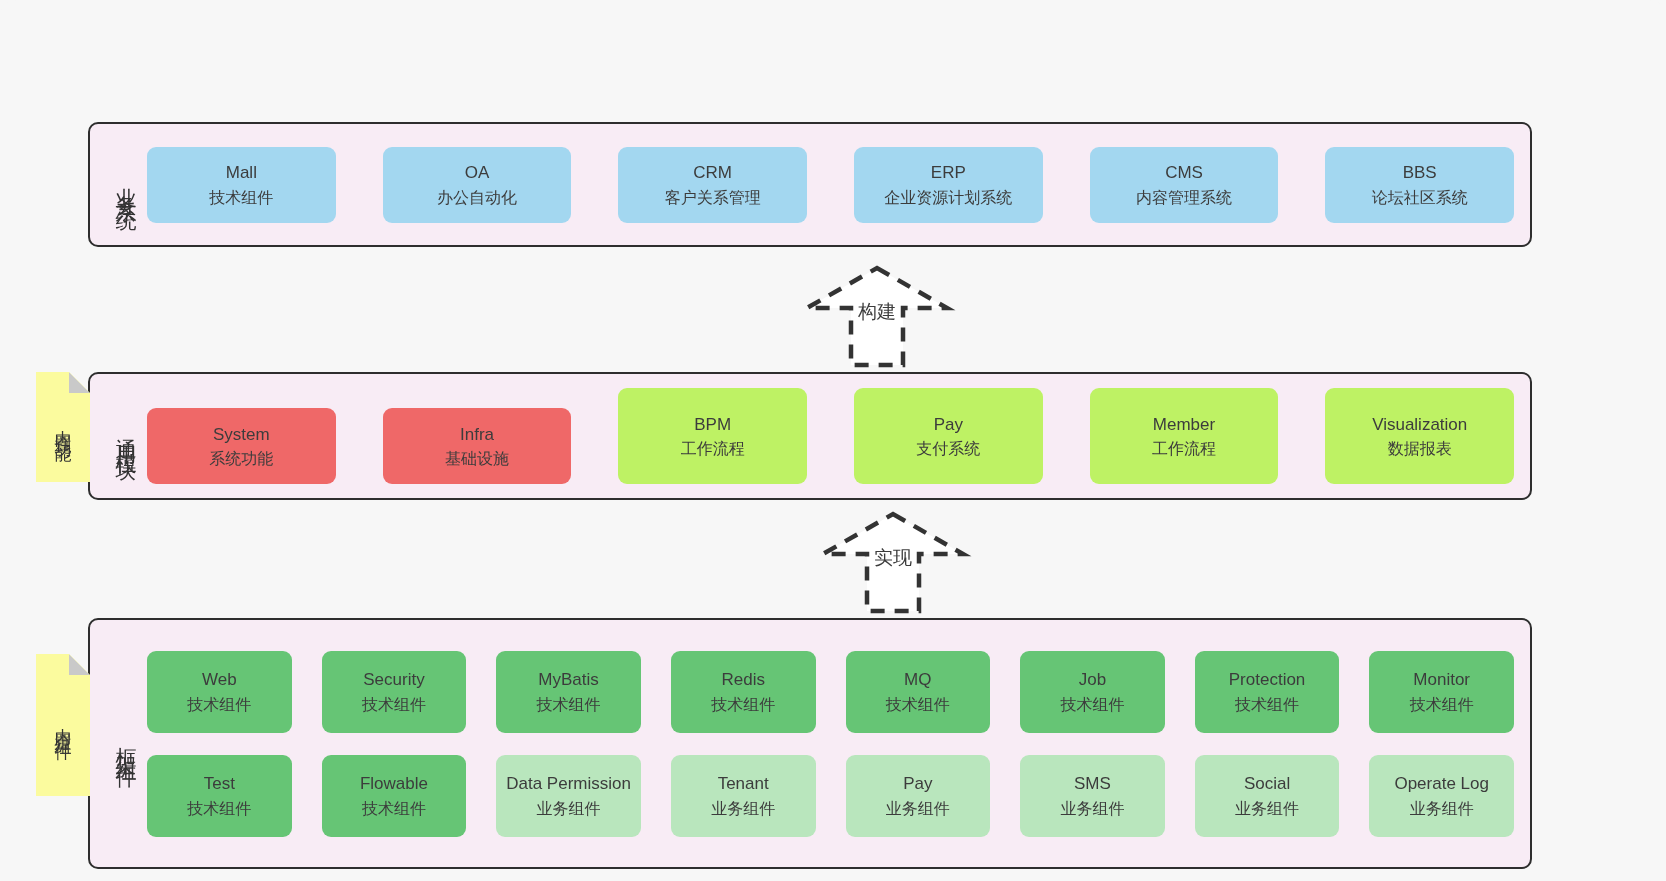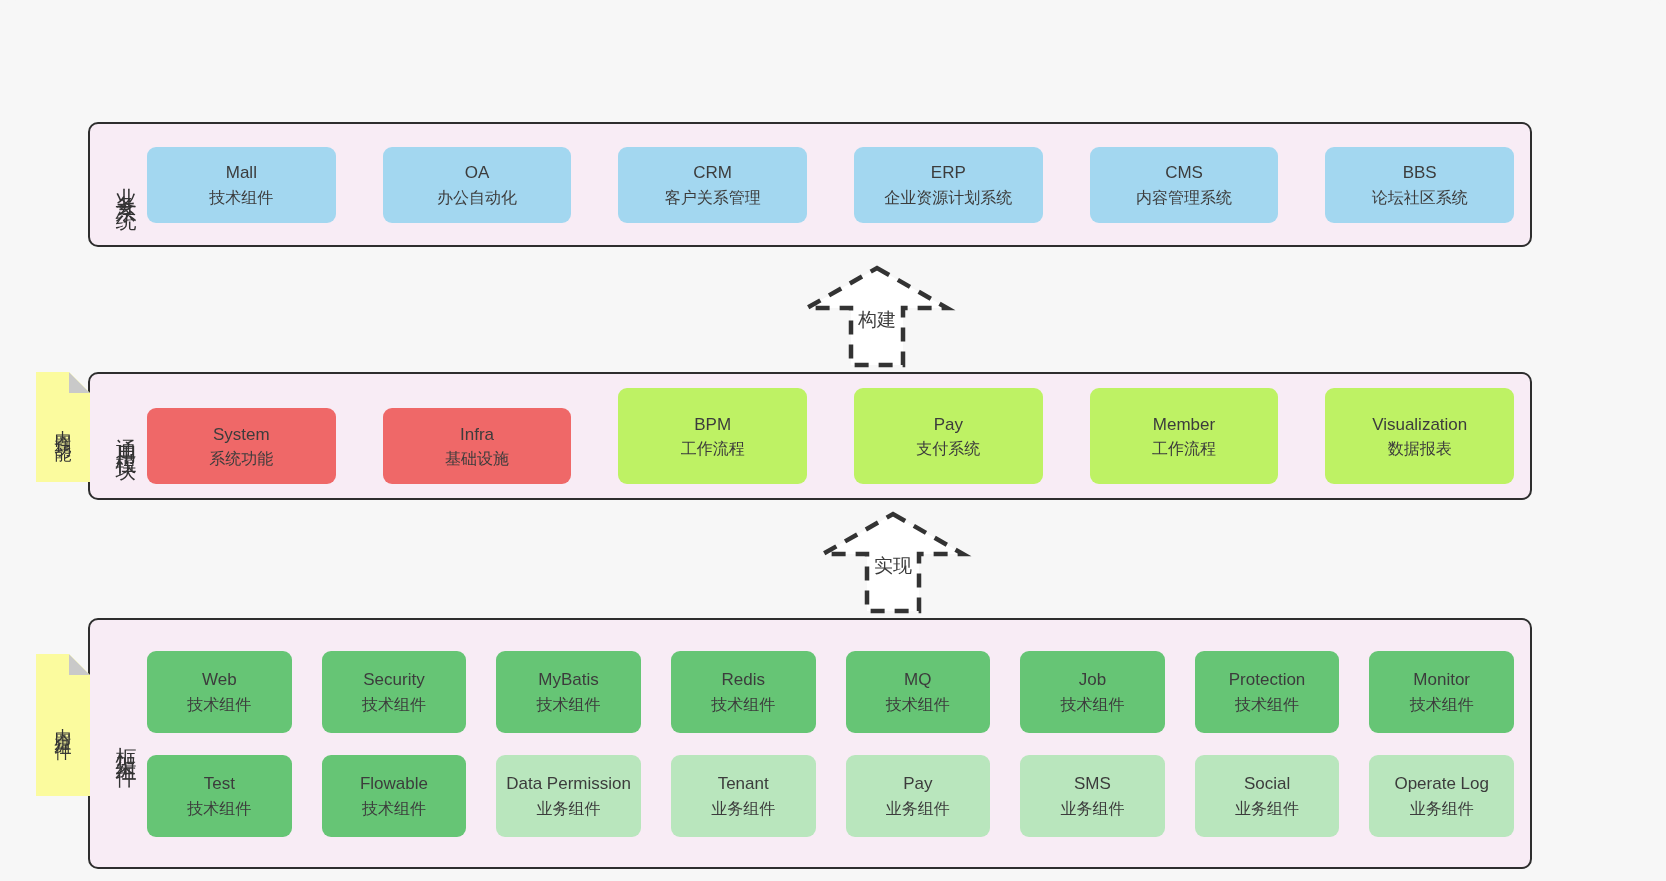--- a/index.html
+++ b/index.html
@@ -31,21 +31,21 @@
   .tab .fold{position:absolute;top:0;right:0;width:21px;height:21px;background:#c9c9c9;clip-path:polygon(0 0,100% 100%,0 100%);}
   .tab-mid{top:-2px;height:110px;}
   .tab-bot{top:34px;height:142px;}
   .tab .ttext{writing-mode:vertical-rl;text-orientation:upright;letter-spacing:5px;font-size:17px;color:#333;line-height:1;}
 
   
   .arrow{position:absolute;width:160px;height:104px;}
   .arrow1{left:797px;top:264px;}
   .arrow2{left:813px;top:510px;}
   .arrow svg{position:absolute;left:0;top:0;}
-  .arrow .alabel{position:absolute;left:50%;top:42px;transform:translateX(-50%);background:#ffffff;font-size:19px;color:#3c3c3c;padding:1px 3px;white-space:nowrap;}
+  .arrow .alabel{position:absolute;left:50%;top:34px;transform:translateX(-50%);background:#ffffff;font-size:19px;color:#3c3c3c;padding:1px 3px;white-space:nowrap;}
 </style>
 </head>
 <body>
 
 <div class="canvas">
 
   <div class="layer layer1">
     <div class="vlabel">业务系统</div>
     <div class="boxes">
       <div class="box blue">

